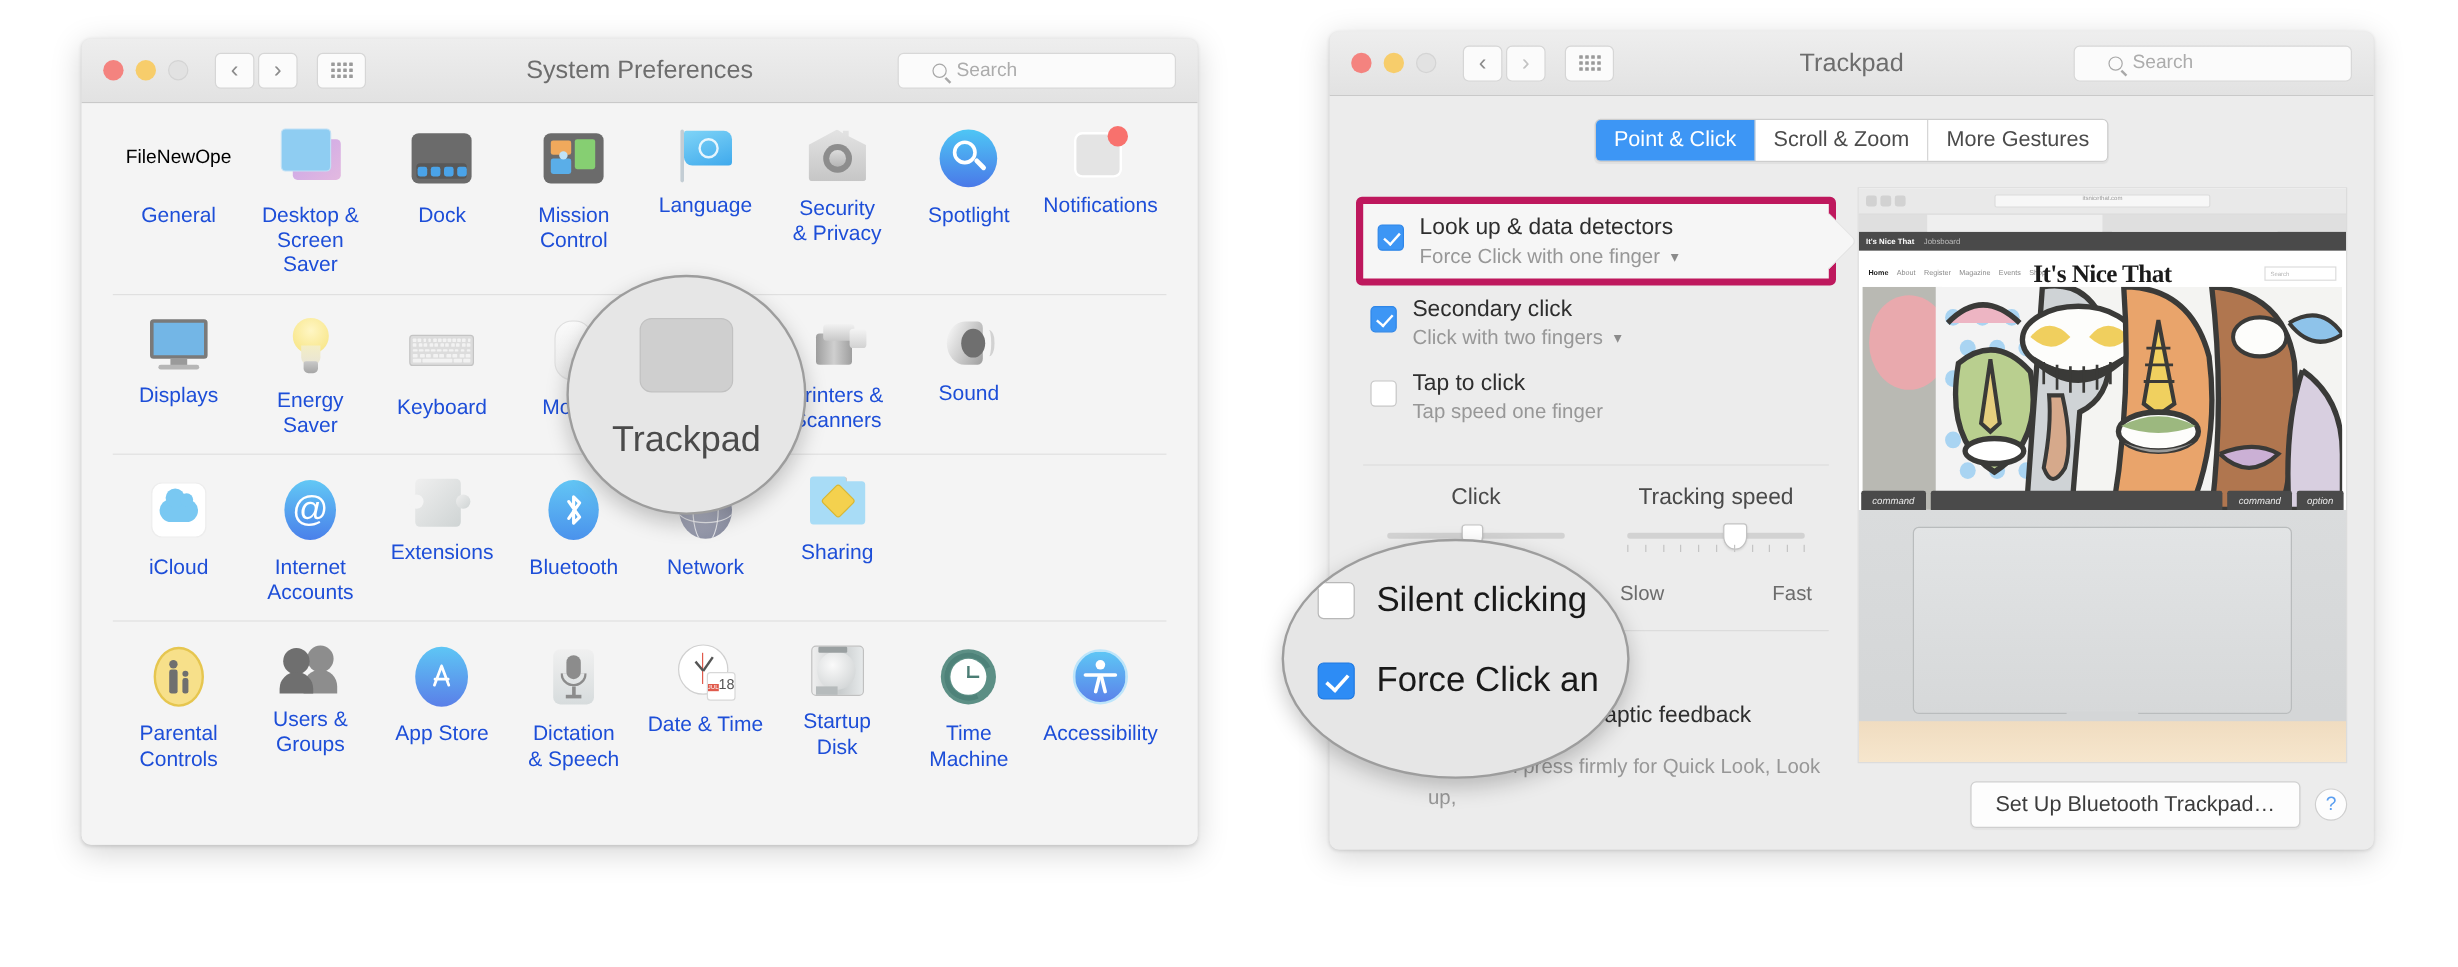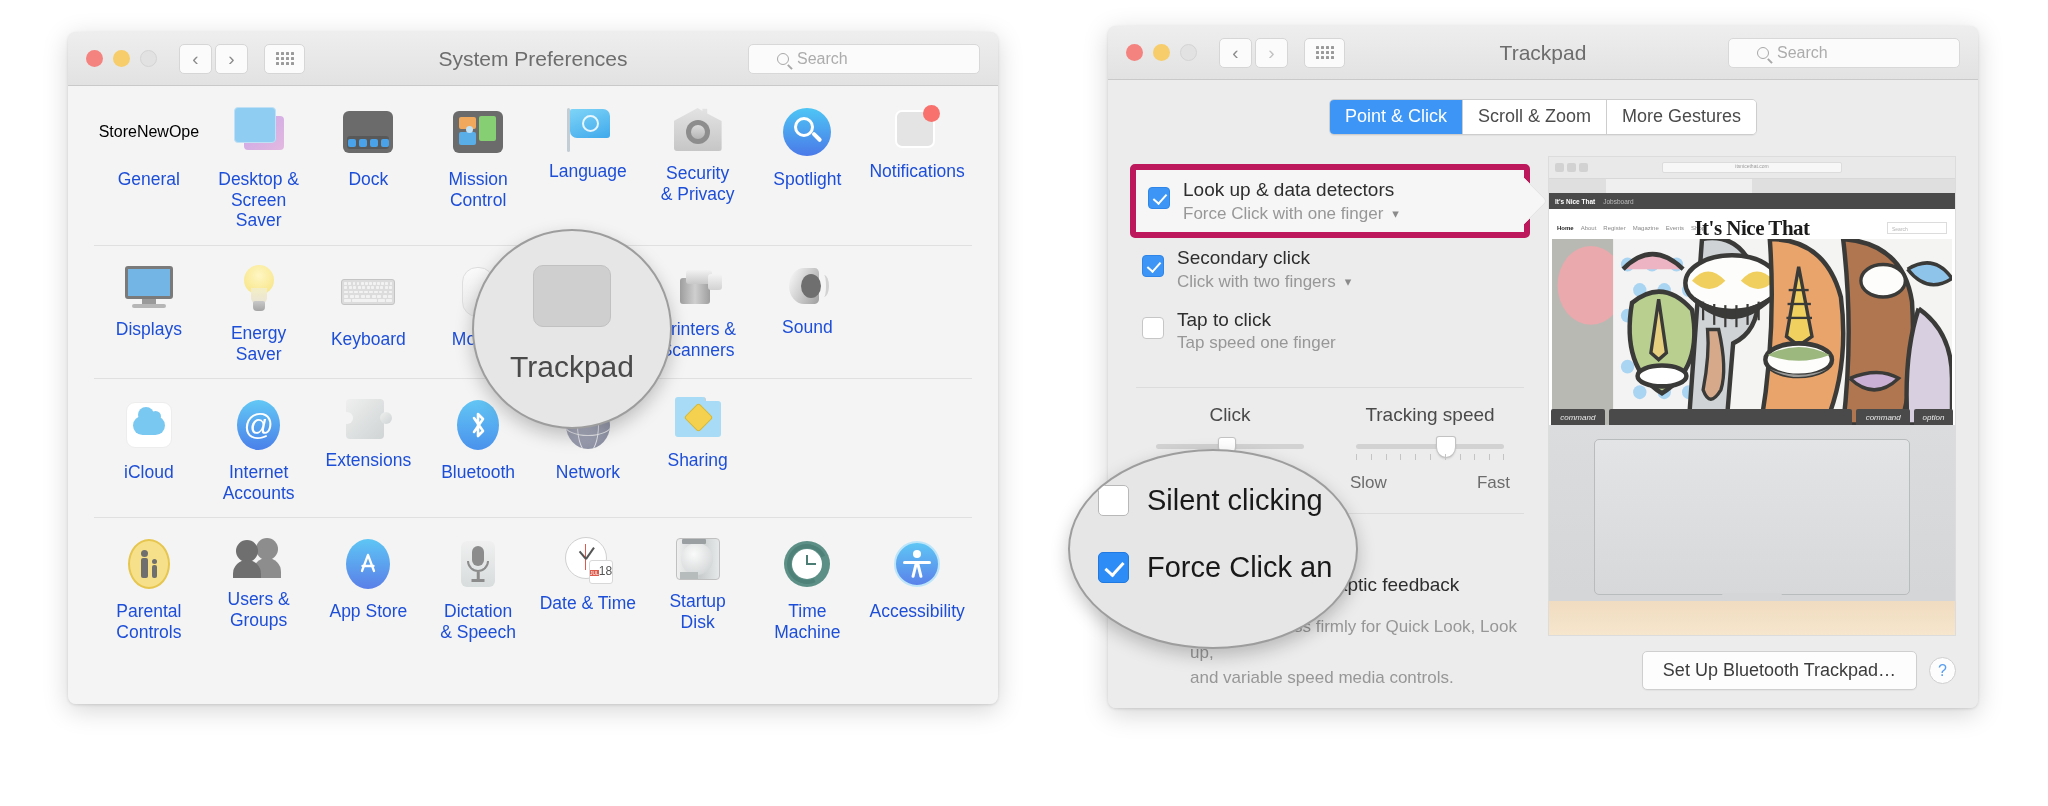--- a/index.html
+++ b/index.html
@@ -327,21 +327,21 @@
   .sliders { display:flex; padding-top:16px; }
   .sl-col { flex:1; display:flex; flex-direction:column; align-items:center; }
   .sl-label { font-size:19px; color:#4a4a4a; margin-bottom:18px; }
   .sl-track { width:148px; height:5px; border-radius:3px; background:#d2d2d2; position:relative; }
   .sl-knob { position:absolute; top:-7px; width:18px; height:19px; background:#fff;
       border:1px solid #c2c2c2; border-radius:3px 3px 9px 9px;
       box-shadow:0 1px 2px rgba(0,0,0,.12); }
   .sl-knob.tri { border-radius:3px 3px 50% 50%; width:20px; height:22px; top:-8px; }
   .sl-ticks { width:148px; height:9px; position:relative; margin-top:5px; }
   .sl-ticks i { position:absolute; top:0; width:1px; height:6px; background:#c4c4c4; }
-  .sl-ends { width:160px; display:flex; justify-content:space-between; font-size:17px; color:#6c6c6c; margin-top:10px; }
+  .sl-ends { width:160px; display:flex; justify-content:space-between; font-size:17px; color:#6c6c6c; margin-top:22px; }
 
   .divider2 { height:1px; background:#dcdcdc; margin:20px 6px 0; }
 
   .force-block { padding:14px 12px 0; }
   .force-text { font-size:17px; color:#979797; line-height:1.5; padding-left:48px; margin-top:2px; }
 
   
   .preview {
     position:absolute; left:0; top:0; right:0; bottom:0;
     background:#f0f0f0; border:1px solid #dcdcdc; overflow:hidden;
@@ -459,21 +459,21 @@
 
       <div class="sp-row">
         <div class="sp-cell">
           <div class="sp-ic">
             <span class="ic-general">
                 <i></i>
                 <i></i>
                 <i></i>
                 <i></i>
               </span>
-            <span class="t1">Store</span>
+            <span class="t1">File</span>
             <span class="t2">New</span>
             <span class="t3">Ope</span>
           </div>
           <div class="sp-lb">General</div>
         </div>
         <div class="sp-cell">
           <div class="sp-ic ic-desktop">
             <span class="back"></span>
               <span class="front"><span class="bar"></span></span>
           </div>
@@ -923,21 +923,20 @@
                 <div class="opt-title">Silent clicking</div>
               </div>
             </div>
             <div class="opt" style="padding-top:2px">
               <div class="cb on"></div>
               <div class="opt-text">
                 <div class="opt-title">Force Click and haptic feedback</div>
               </div>
             </div>
             <div class="force-text">Click then press firmly for Quick Look, Look up,</div>
-            <div class="force-text" style="margin-top:0">and variable speed media controls.</div>
           </div>
 
         </div>
 
         <div class="tp-right">
           <div class="preview">
 
             <div class="pv-browser">
               <div class="pv-chrome">
                 <span class="pills">

